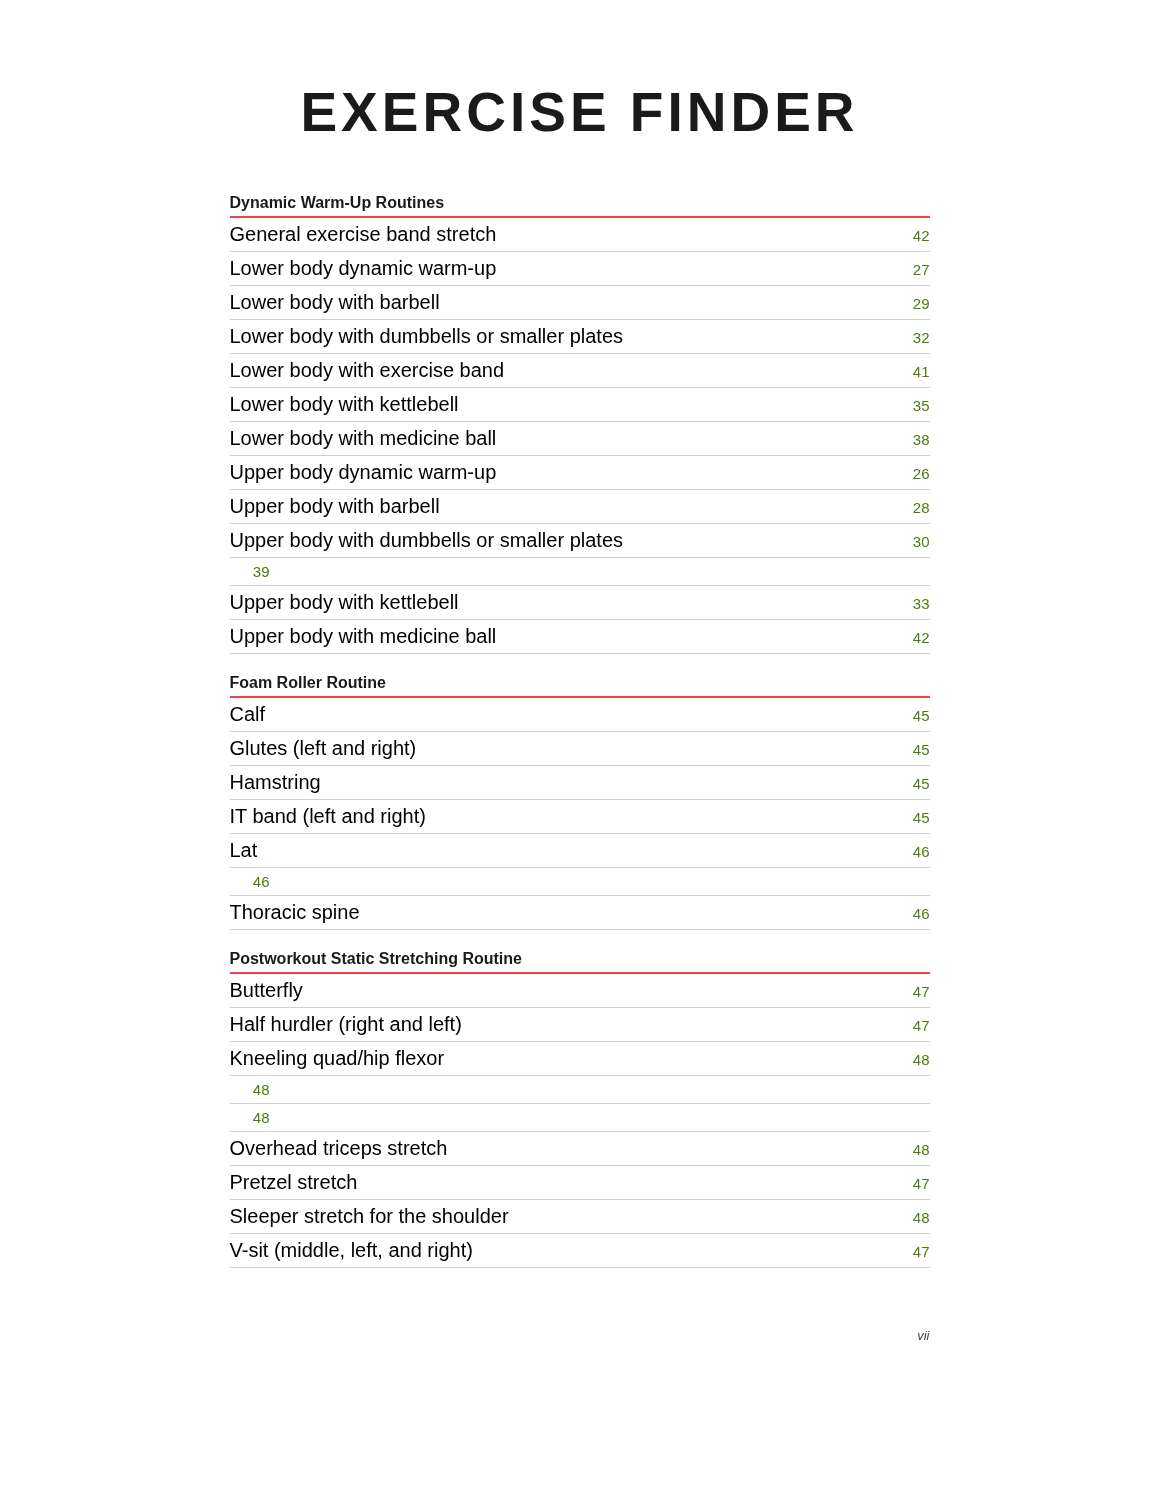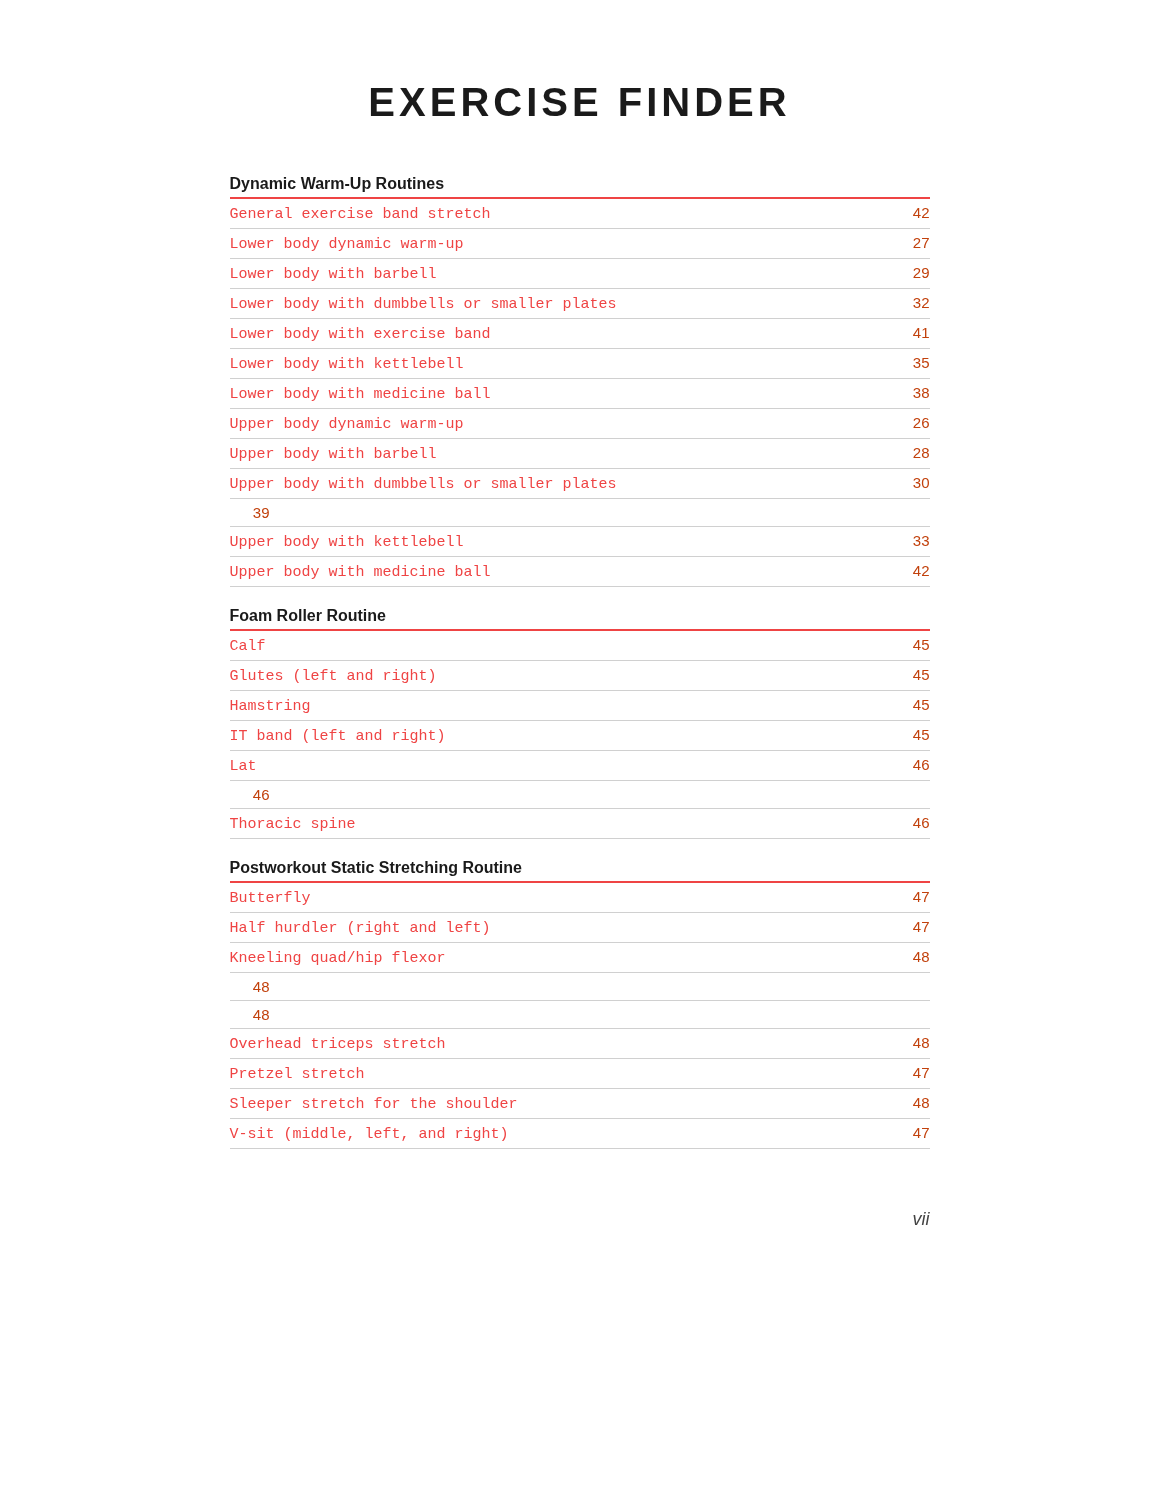--- a/index.html
+++ b/index.html
@@ -19,21 +19,21 @@
       padding: 80px 0;
     }
 
     .page {
       width: 700px;
     }
 
     .page-title {
       text-align: center;
       font-family: Arial, Helvetica, sans-serif;
-      font-size: 40px;
+      font-size: 55px;
       font-weight: 900;
       letter-spacing: 4px;
       color: #1a1a1a;
       margin-bottom: 50px;
       text-transform: uppercase;
     }
 
     .section {
       margin-bottom: 20px;
     }
@@ -50,38 +50,38 @@
 
     .entry {
       display: flex;
       justify-content: space-between;
       align-items: baseline;
       padding: 5px 0;
       border-bottom: 1px solid #d0d0d0;
     }
 
     .entry-name {
-      font-family: Liberation Mono, monospace;
+      font-family: Liberation Sans, sans-serif;
+      font-size: 20px;
+      color: #000000;
+      flex: 1;
+    }
+
+    .entry-page {
+      font-family: Arial, Helvetica, sans-serif;
       font-size: 15px;
-      color: #ef4444;
-      flex: 1;
-    }
-
-    .entry-page {
-      font-family: Arial, Helvetica, sans-serif;
-      font-size: 15px;
-      color: #c2410c;
+      color: #4d7c0f;
       min-width: 40px;
       text-align: right;
     }
 
     .page-number {
       text-align: right;
       font-family: Arial, Helvetica, sans-serif;
-      font-size: 18px;
+      font-size: 13px;
       color: #444;
       margin-top: 60px;
       font-style: italic;
     }
   </style>
 </head>
 <body>
 
 <div class="page">
   <h1 class="page-title">EXERCISE FINDER</h1>

